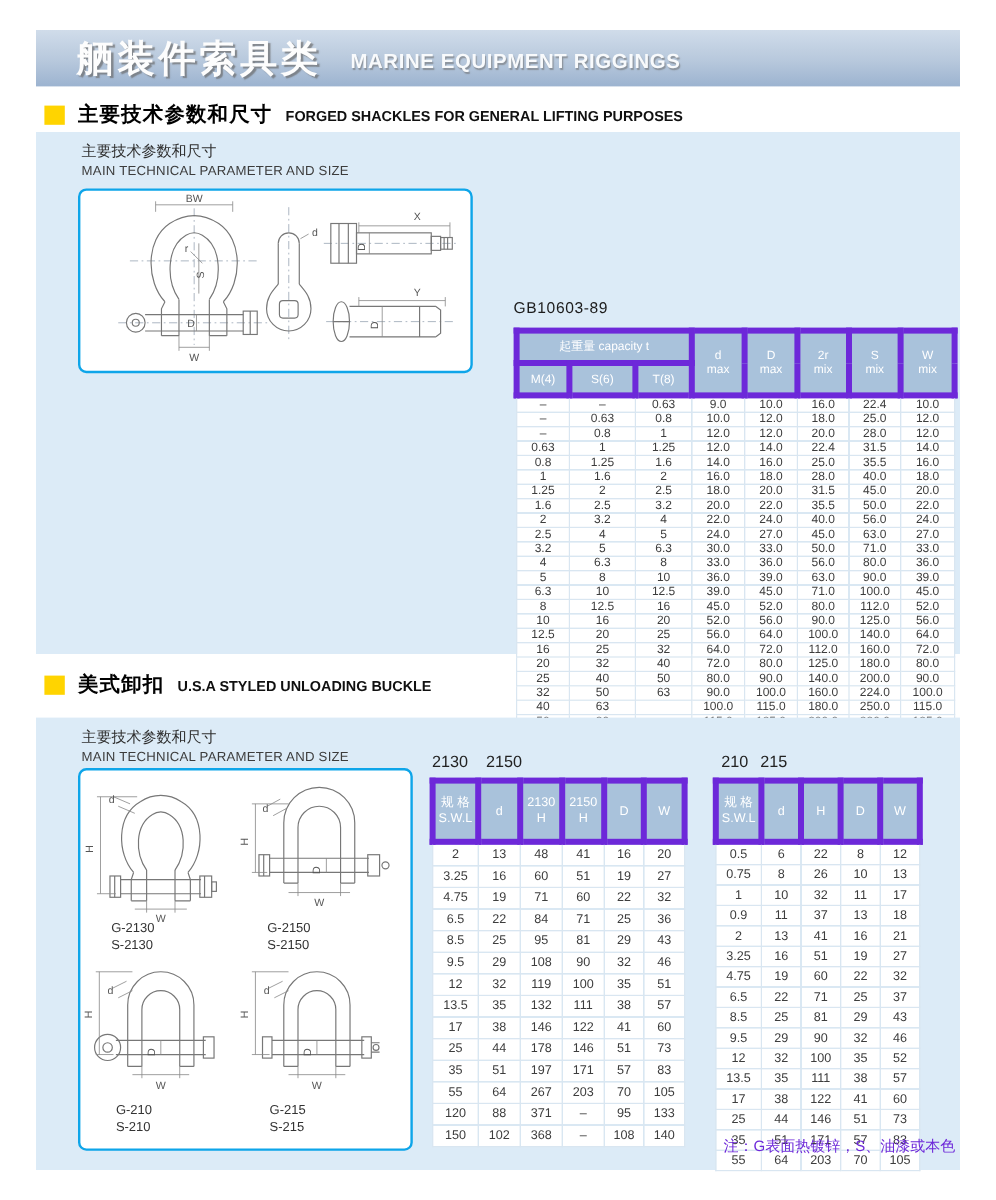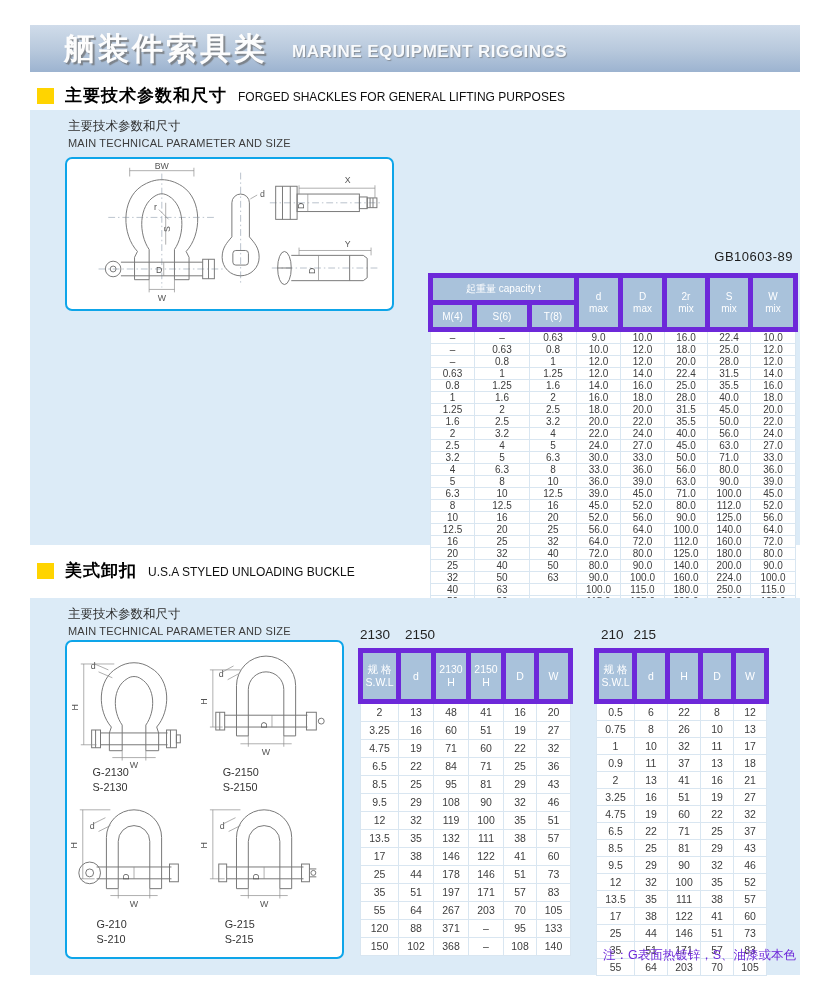--- a/index.html
+++ b/index.html
@@ -12,35 +12,35 @@
   .band-zh{font-size:31px;font-weight:bold;color:#fdfdfd;letter-spacing:3px;
            text-shadow:2px 2px 1px rgba(105,105,105,.7);white-space:nowrap;}
   .band-en{font-size:17px;font-weight:bold;color:#f8fafc;letter-spacing:.5px;padding-top:7px;
            text-shadow:1px 1px 1px rgba(110,110,110,.6);white-space:nowrap;}
 
   .sec-head{position:absolute;display:flex;align-items:center;gap:11px;}
   #sec1-head{left:37px;top:84px;}
   #sec2-head{left:37px;top:559px;}
   .bullet{width:17px;height:16px;background:#ffd400;flex:none;}
   .sec-zh{font-size:17px;font-weight:bold;color:#000;letter-spacing:1px;white-space:nowrap;}
-  .sec-en{font-size:12px;font-weight:normal;color:#101010;padding-top:3px;white-space:nowrap;}
+  .sec-en{font-size:12px;font-weight:bold;color:#101010;padding-top:3px;white-space:nowrap;}
 
   .panel{position:absolute;left:30px;width:770px;background:#dcebf7;}
   #panel1{top:110px;height:435px;}
   #panel2{top:598px;height:377px;}
 
   .sub{position:absolute;left:38px;top:8px;}
   .sub-zh{font-size:12.5px;color:#2e2e2e;margin-bottom:2px;}
   .sub-en{font-size:11px;color:#3c3c3c;letter-spacing:.2px;}
 
   .dbox{position:absolute;background:#fff;border:2px solid #0ea5e9;border-radius:7px;}
   #dbox1{left:35px;top:47px;width:325px;height:150px;}
   #dbox2{left:35px;top:42px;width:275px;height:315px;}
 
-  .std{position:absolute;left:398px;top:139px;width:365px;text-align:right;
+  .std{position:absolute;left:398px;top:139px;width:365px;text-align:left;
        font-size:13px;color:#1c1c1c;letter-spacing:.5px;}
 
   table{border-collapse:collapse;table-layout:fixed;}
   th{background:#a9c2db;color:#fff;font-weight:normal;border:5px solid #6d28d9;}
   td{background:#fff;color:#3d3d3d;text-align:center;border:1px solid #d9e6f1;
      overflow:hidden;white-space:nowrap;}
   .hl{display:block;line-height:1.2;}
 
   #t1{position:absolute;left:398px;top:163px;width:365px;}
   #t1 th{font-size:10px;height:20px;}

